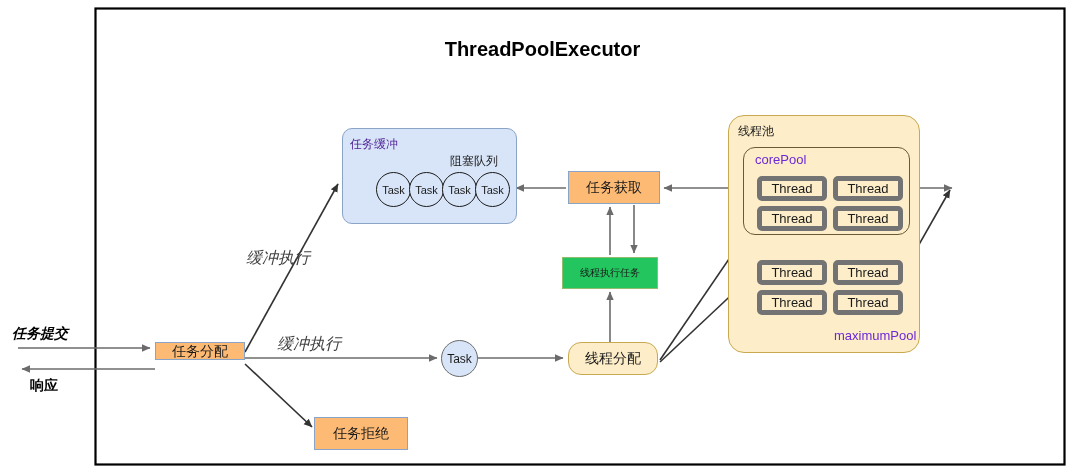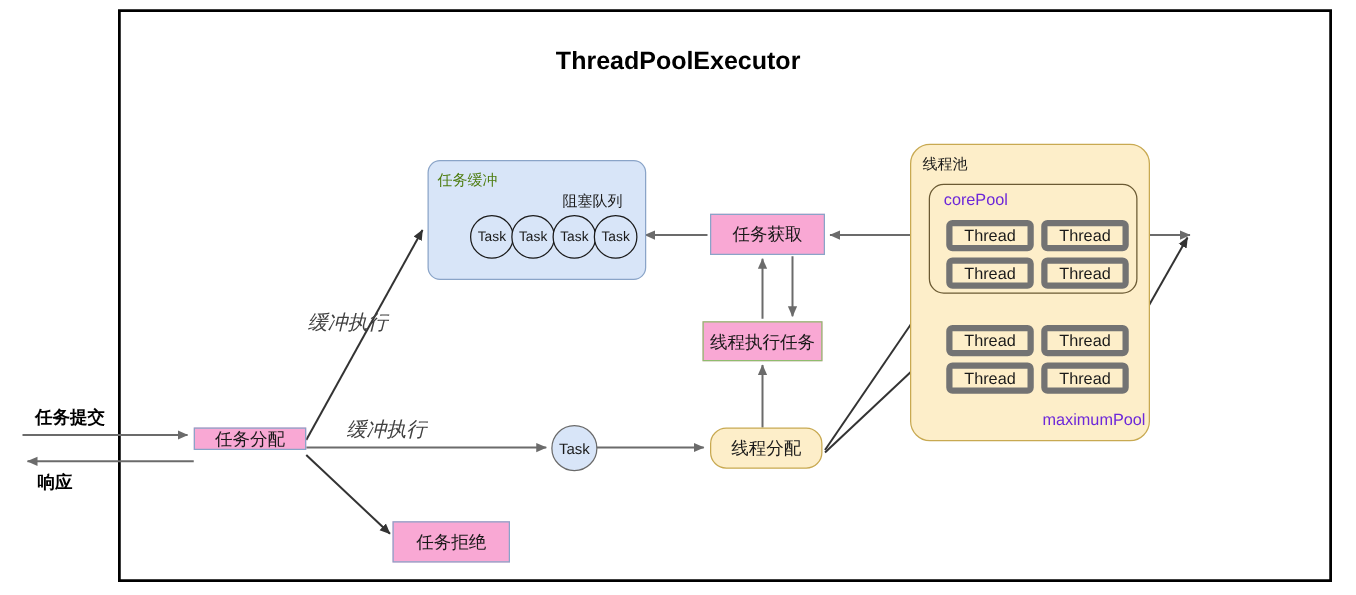--- a/index.html
+++ b/index.html
@@ -3,30 +3,30 @@
 <meta charset="utf-8">
 <style>
   html,body{margin:0;padding:0;background:#ffffff;}
   body{font-family:"Liberation Sans","DejaVu Sans",sans-serif;}
   #stage{position:relative;width:1085px;height:476px;background:#ffffff;overflow:hidden;}
   #svg{position:absolute;left:0;top:0;width:1085px;height:476px;}
 
   .node{position:absolute;box-sizing:border-box;display:flex;align-items:center;justify-content:center;
         text-align:center;line-height:1.15;}
   
-  .blue{background:#f9a8d4;border:1px solid #8aa4c8;color:#1a1a1a;font-size:14px;}
+  .blue{background:#fdba74;border:1px solid #8aa4c8;color:#1a1a1a;font-size:14px;}
   
-  .green{background:#f9a8d4;border:1px solid #8fbc6e;color:#1a1a1a;font-size:14px;}
+  .green{background:#22c55e;border:1px solid #8fbc6e;color:#1a1a1a;font-size:10px;}
   
   .yellow{background:#fdeec9;border:1px solid #c8a951;color:#1a1a1a;font-size:14px;}
 
   .title{position:absolute;font-weight:bold;font-size:20px;color:#000;width:100%;text-align:center;}
 
   .buffer-box{background:#d8e5f8;border:1px solid #8aa4c8;border-radius:10px;}
-  .buffer-label{position:absolute;font-size:12px;color:#4d7c0f;}
+  .buffer-label{position:absolute;font-size:12px;color:#4c1d95;}
   .queue-label{position:absolute;font-size:12px;color:#1a1a1a;}
 
   .task-circle{position:absolute;border-radius:50%;background:#d8e5f8;border:1px solid #6a6a6a;
                display:flex;align-items:center;justify-content:center;font-size:12px;color:#1a1a1a;}
   .qtask{position:absolute;border-radius:50%;background:#d8e5f8;border:1px solid #1a1a1a;
          display:flex;align-items:center;justify-content:center;font-size:11px;color:#1a1a1a;}
 
   .pool-outer{position:absolute;background:#fdeec9;border:1px solid #c8a951;border-radius:16px;}
   .pool-inner{position:absolute;background:transparent;border:1px solid #6b5a33;border-radius:12px;}
   .pool-title{position:absolute;font-size:13px;color:#6d28d9;}
@@ -87,21 +87,21 @@
 
       <line x1="900" y1="278" x2="950" y2="190" stroke="#333333" marker-end="url(#arrDark)"></line>
 
       <line x1="356" y1="172" x2="508" y2="172" stroke="#6b6b6b" stroke-width="2"></line>
       <line x1="356" y1="205" x2="508" y2="205" stroke="#6b6b6b" stroke-width="2"></line>
     </g>
   </svg>
 
   <div class="title" style="left:0;top:38px;text-align:center;">ThreadPoolExecutor</div>
 
-  <div class="io-label" style="left:28px;top:325px;">任务提交</div>
+  <div class="io-label" style="left:12px;top:325px;font-style:italic;">任务提交</div>
   <div class="io-label" style="left:30px;top:377px;">响应</div>
 
   <div class="node blue" style="left:155px;top:342px;width:90px;height:18px;">任务分配</div>
 
   <div class="node blue" style="left:314px;top:417px;width:94px;height:33px;">任务拒绝</div>
 
   <div class="edge-label" style="left:246px;top:248px;">缓冲执行</div>
   <div class="edge-label" style="left:277px;top:334px;">缓冲执行</div>
 
   <div class="buffer-box" style="position:absolute;left:342px;top:128px;width:173px;height:94px;"></div>

